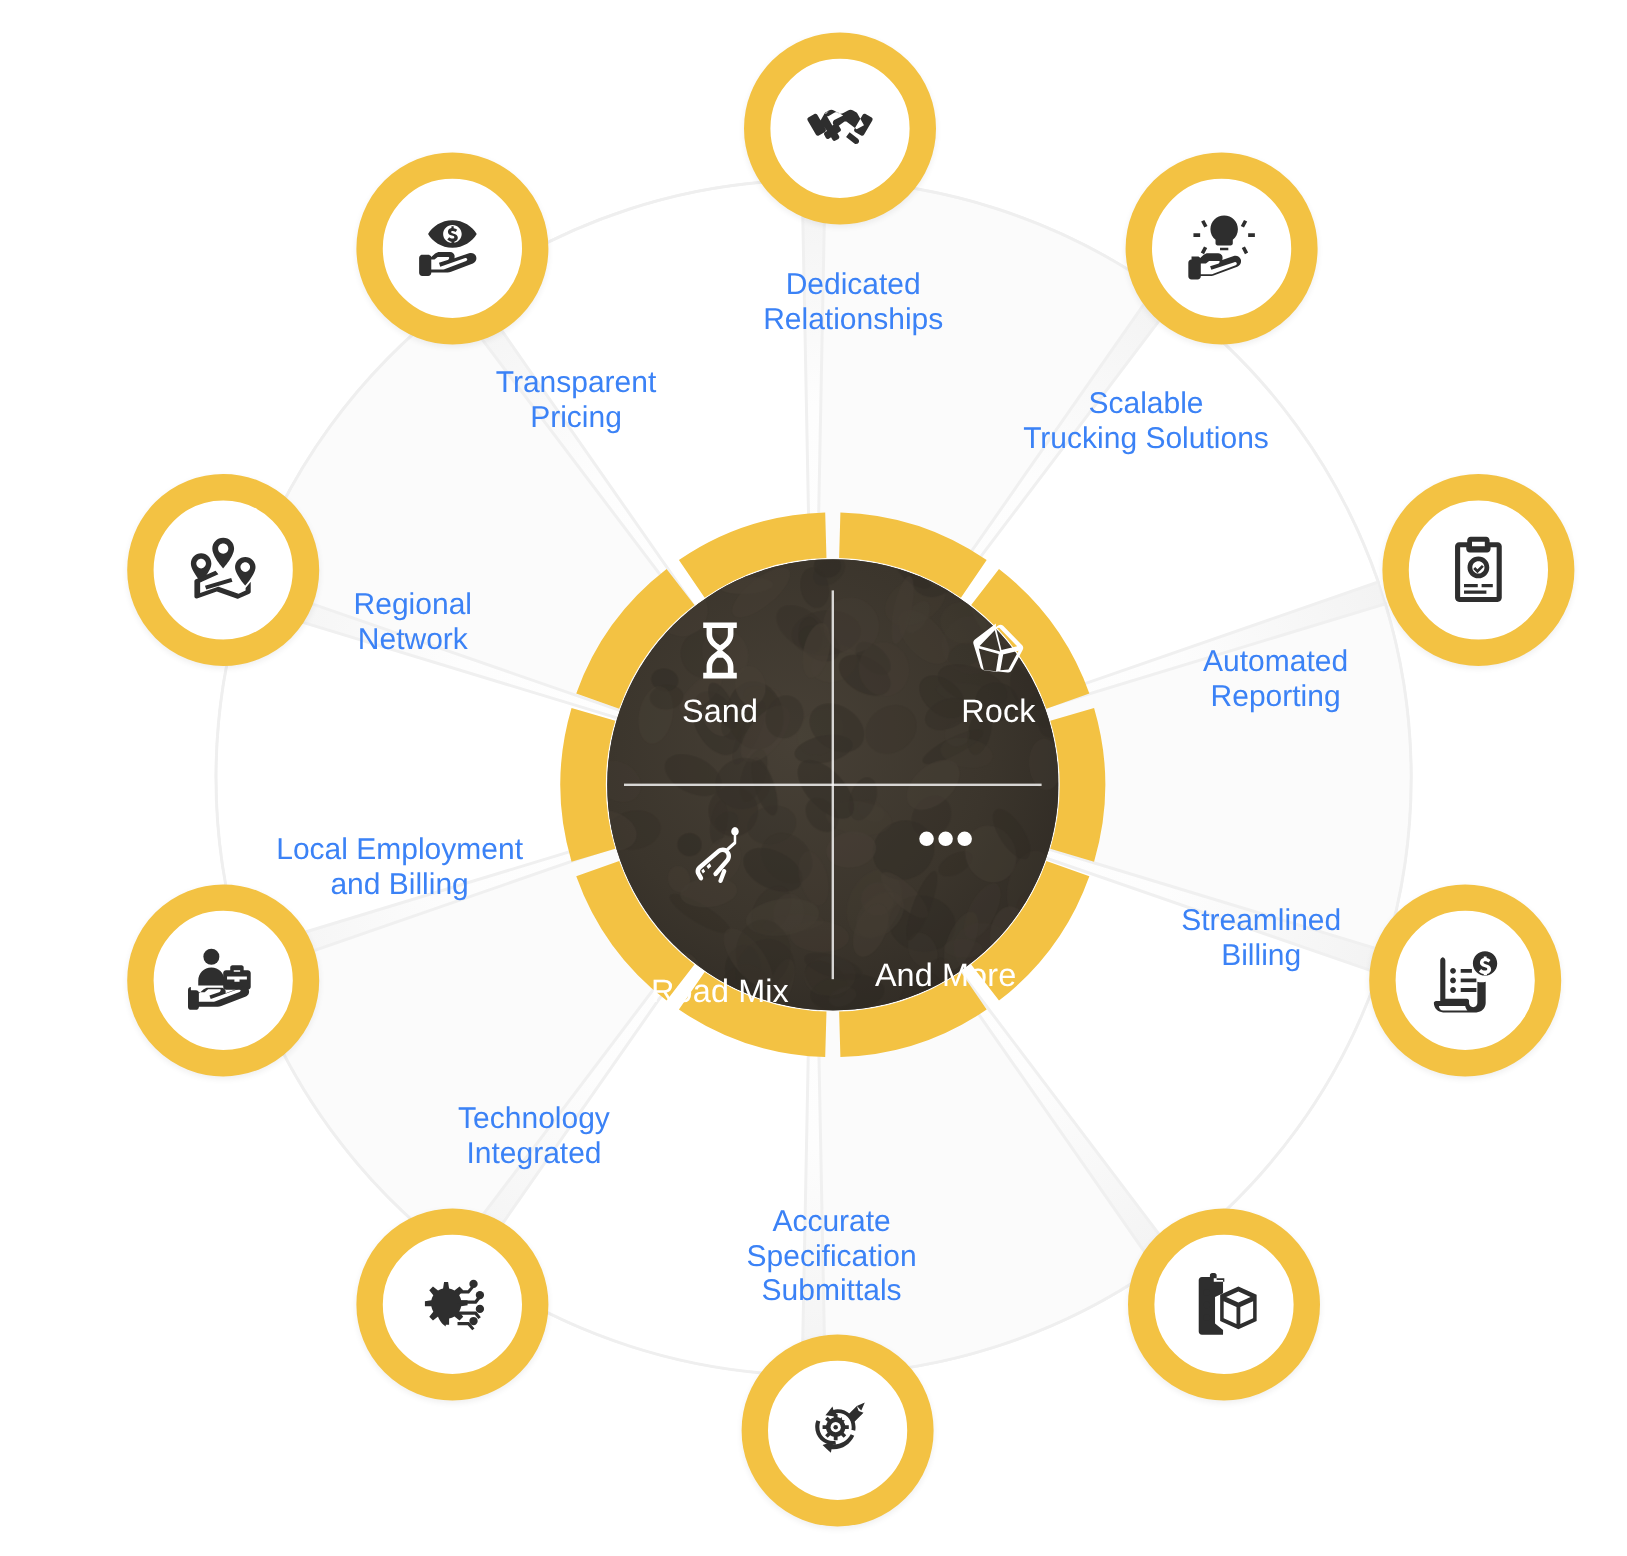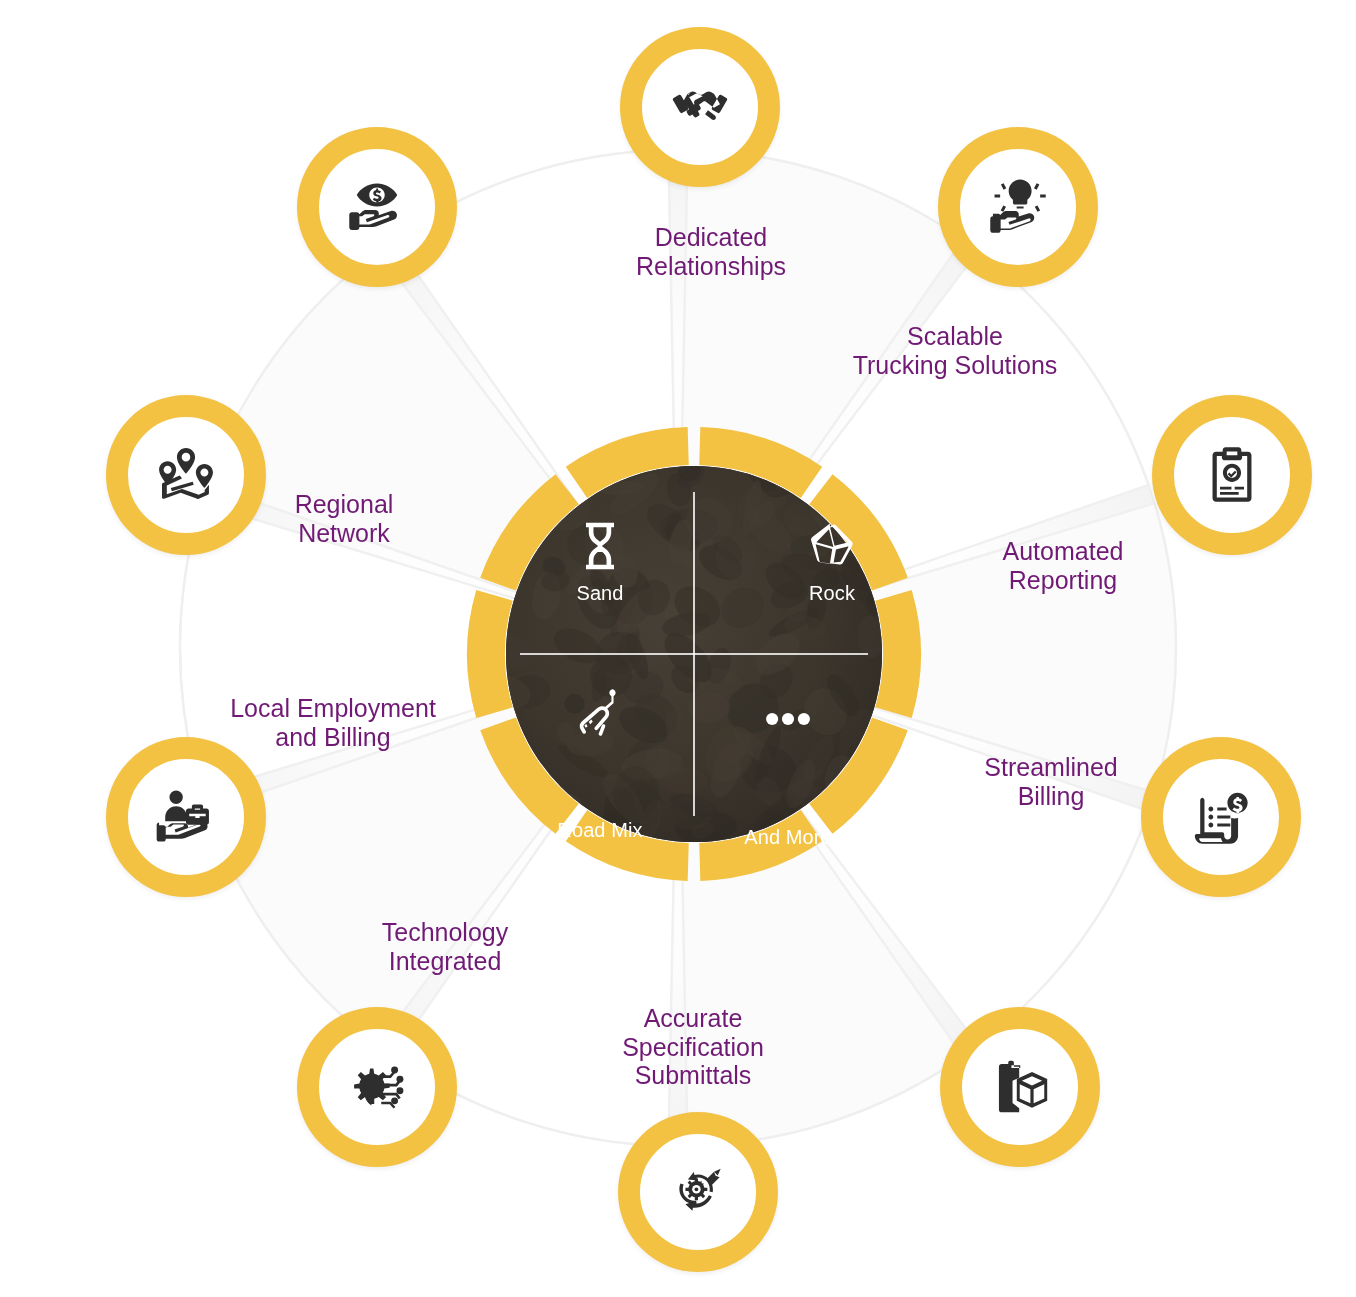--- a/index.html
+++ b/index.html
@@ -57,30 +57,30 @@
   }
   .quad {
     position: absolute;
     width: 188px; height: 188px;
     display: flex; flex-direction: column;
     align-items: center; justify-content: center;
   }
   .quad.q-tl { left: 0;     top: 0; }
   .quad.q-tr { left: 188px; top: 0; margin-left: 44px; }
   .quad.q-bl { left: 0;     top: 188px; }
-  .quad.q-br { left: 188px; top: 195px; }
+  .quad.q-br { left: 188px; top: 175px; }
   .quad .q-ico {
     width: 56px; height: 56px;
     display:flex; align-items:center; justify-content:center;
     margin-bottom: 6px;
   }
   .quad .q-ico svg { width: 100%; height: 100%; fill: #ffffff; }
   .quad .q-lbl {
     color: #ffffff;
-    font-size: 20px;
+    font-size: 27px;
     letter-spacing: .1px;
     white-space: nowrap;
   }
   .quad.q-tl .q-lbl, .quad.q-tr .q-lbl { transform: translateY(2px); }
   .quad.q-bl, .quad.q-br { justify-content: space-between; padding-top: 30px; }
   .quad.q-bl .q-lbl, .quad.q-br .q-lbl { margin-top: 4px; }
 
   
   .node {
     position: absolute;
@@ -90,21 +90,21 @@
     border: 22px solid #f3c243;
     display: flex; align-items: center; justify-content: center;
     box-shadow: 0 2px 5px rgba(0,0,0,.07);
   }
   .node .n-ico { width: 64px; height: 64px; display:flex; align-items:center; justify-content:center; }
   .node .n-ico svg { width: 100%; height: 100%; fill: #2e2e2e; }
 
   
   .lbl {
     position: absolute;
-    color: #701a75;
+    color: #3b82f6;
     font-size: 25px;
     line-height: 1.14;
     text-align: center;
     white-space: pre-line;
     width: 300px;
   }
 </style>
 </head>
 <body>
 
@@ -484,13 +484,15 @@
 Billing</div>
   <div class="lbl" style="left:295px;top:918px;">Technology
 Integrated</div>
   <div class="lbl" style="left:543px;top:1004px;">Accurate
 Specification
 Submittals</div>
   <div class="lbl" style="left:183px;top:694px;">Local Employment
 and Billing</div>
   <div class="lbl" style="left:194px;top:490px;">Regional
 Network</div>
+  <div class="lbl" style="left:330px;top:305px;">Transparent
+Pricing</div>
 </div>
 
 </body></html>

